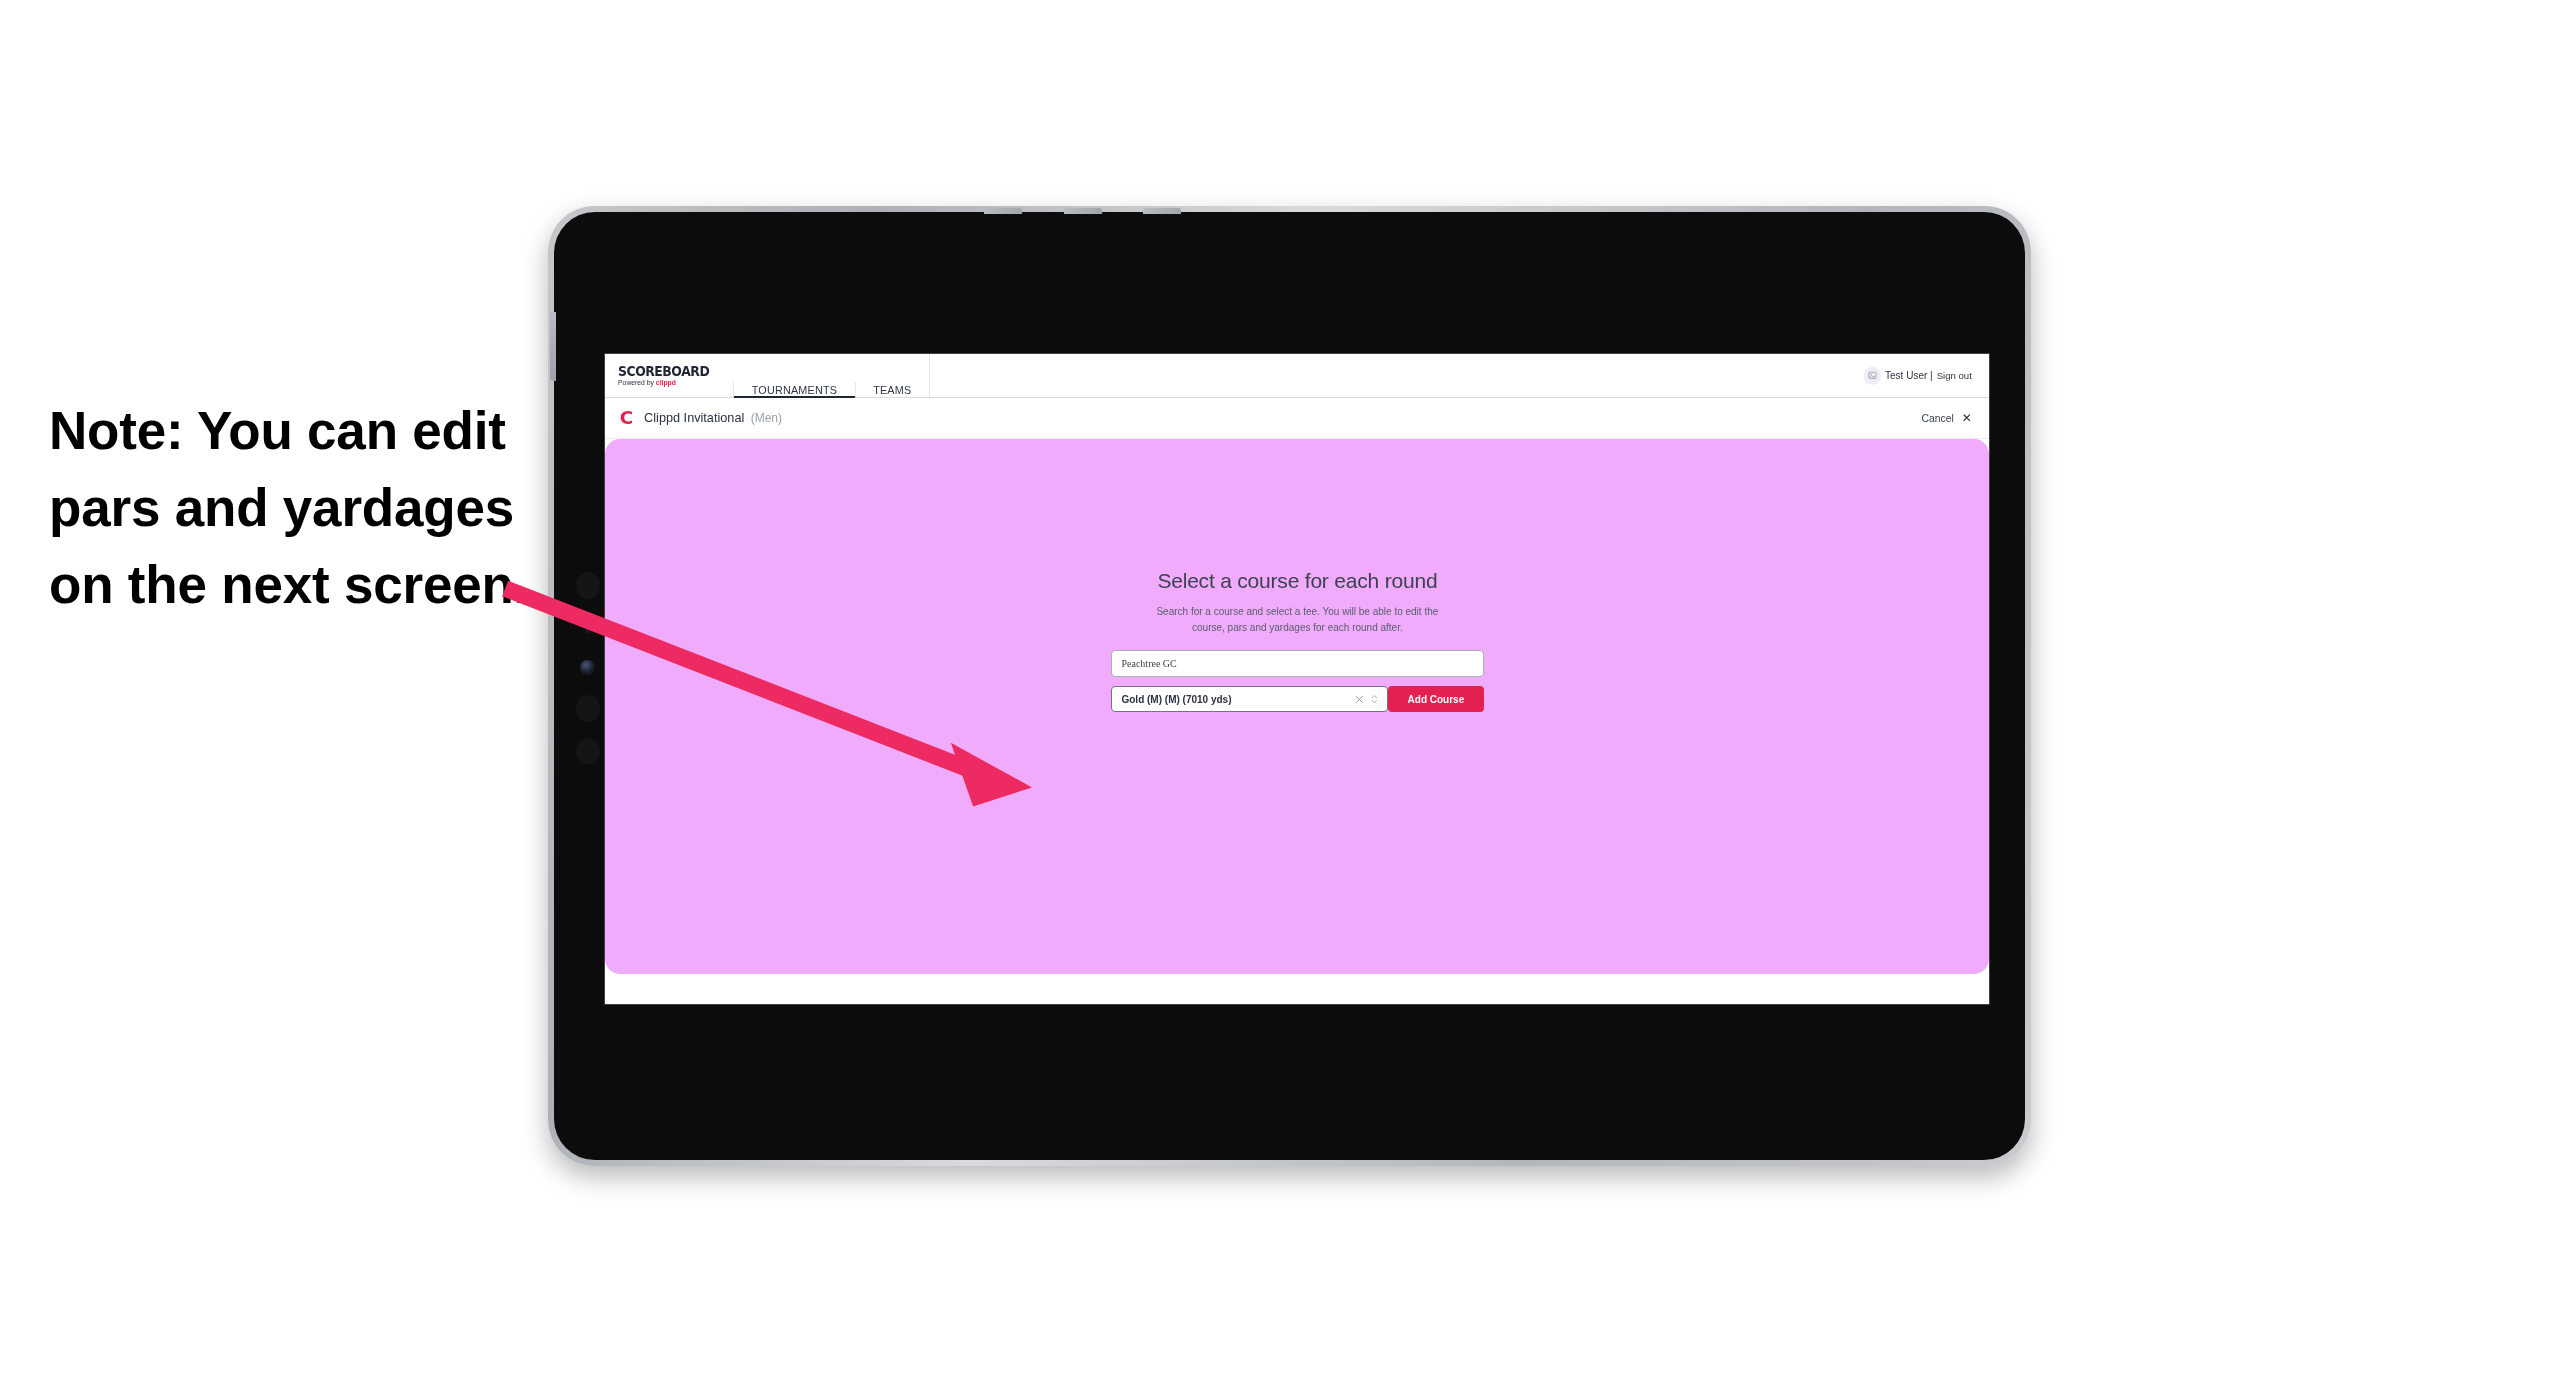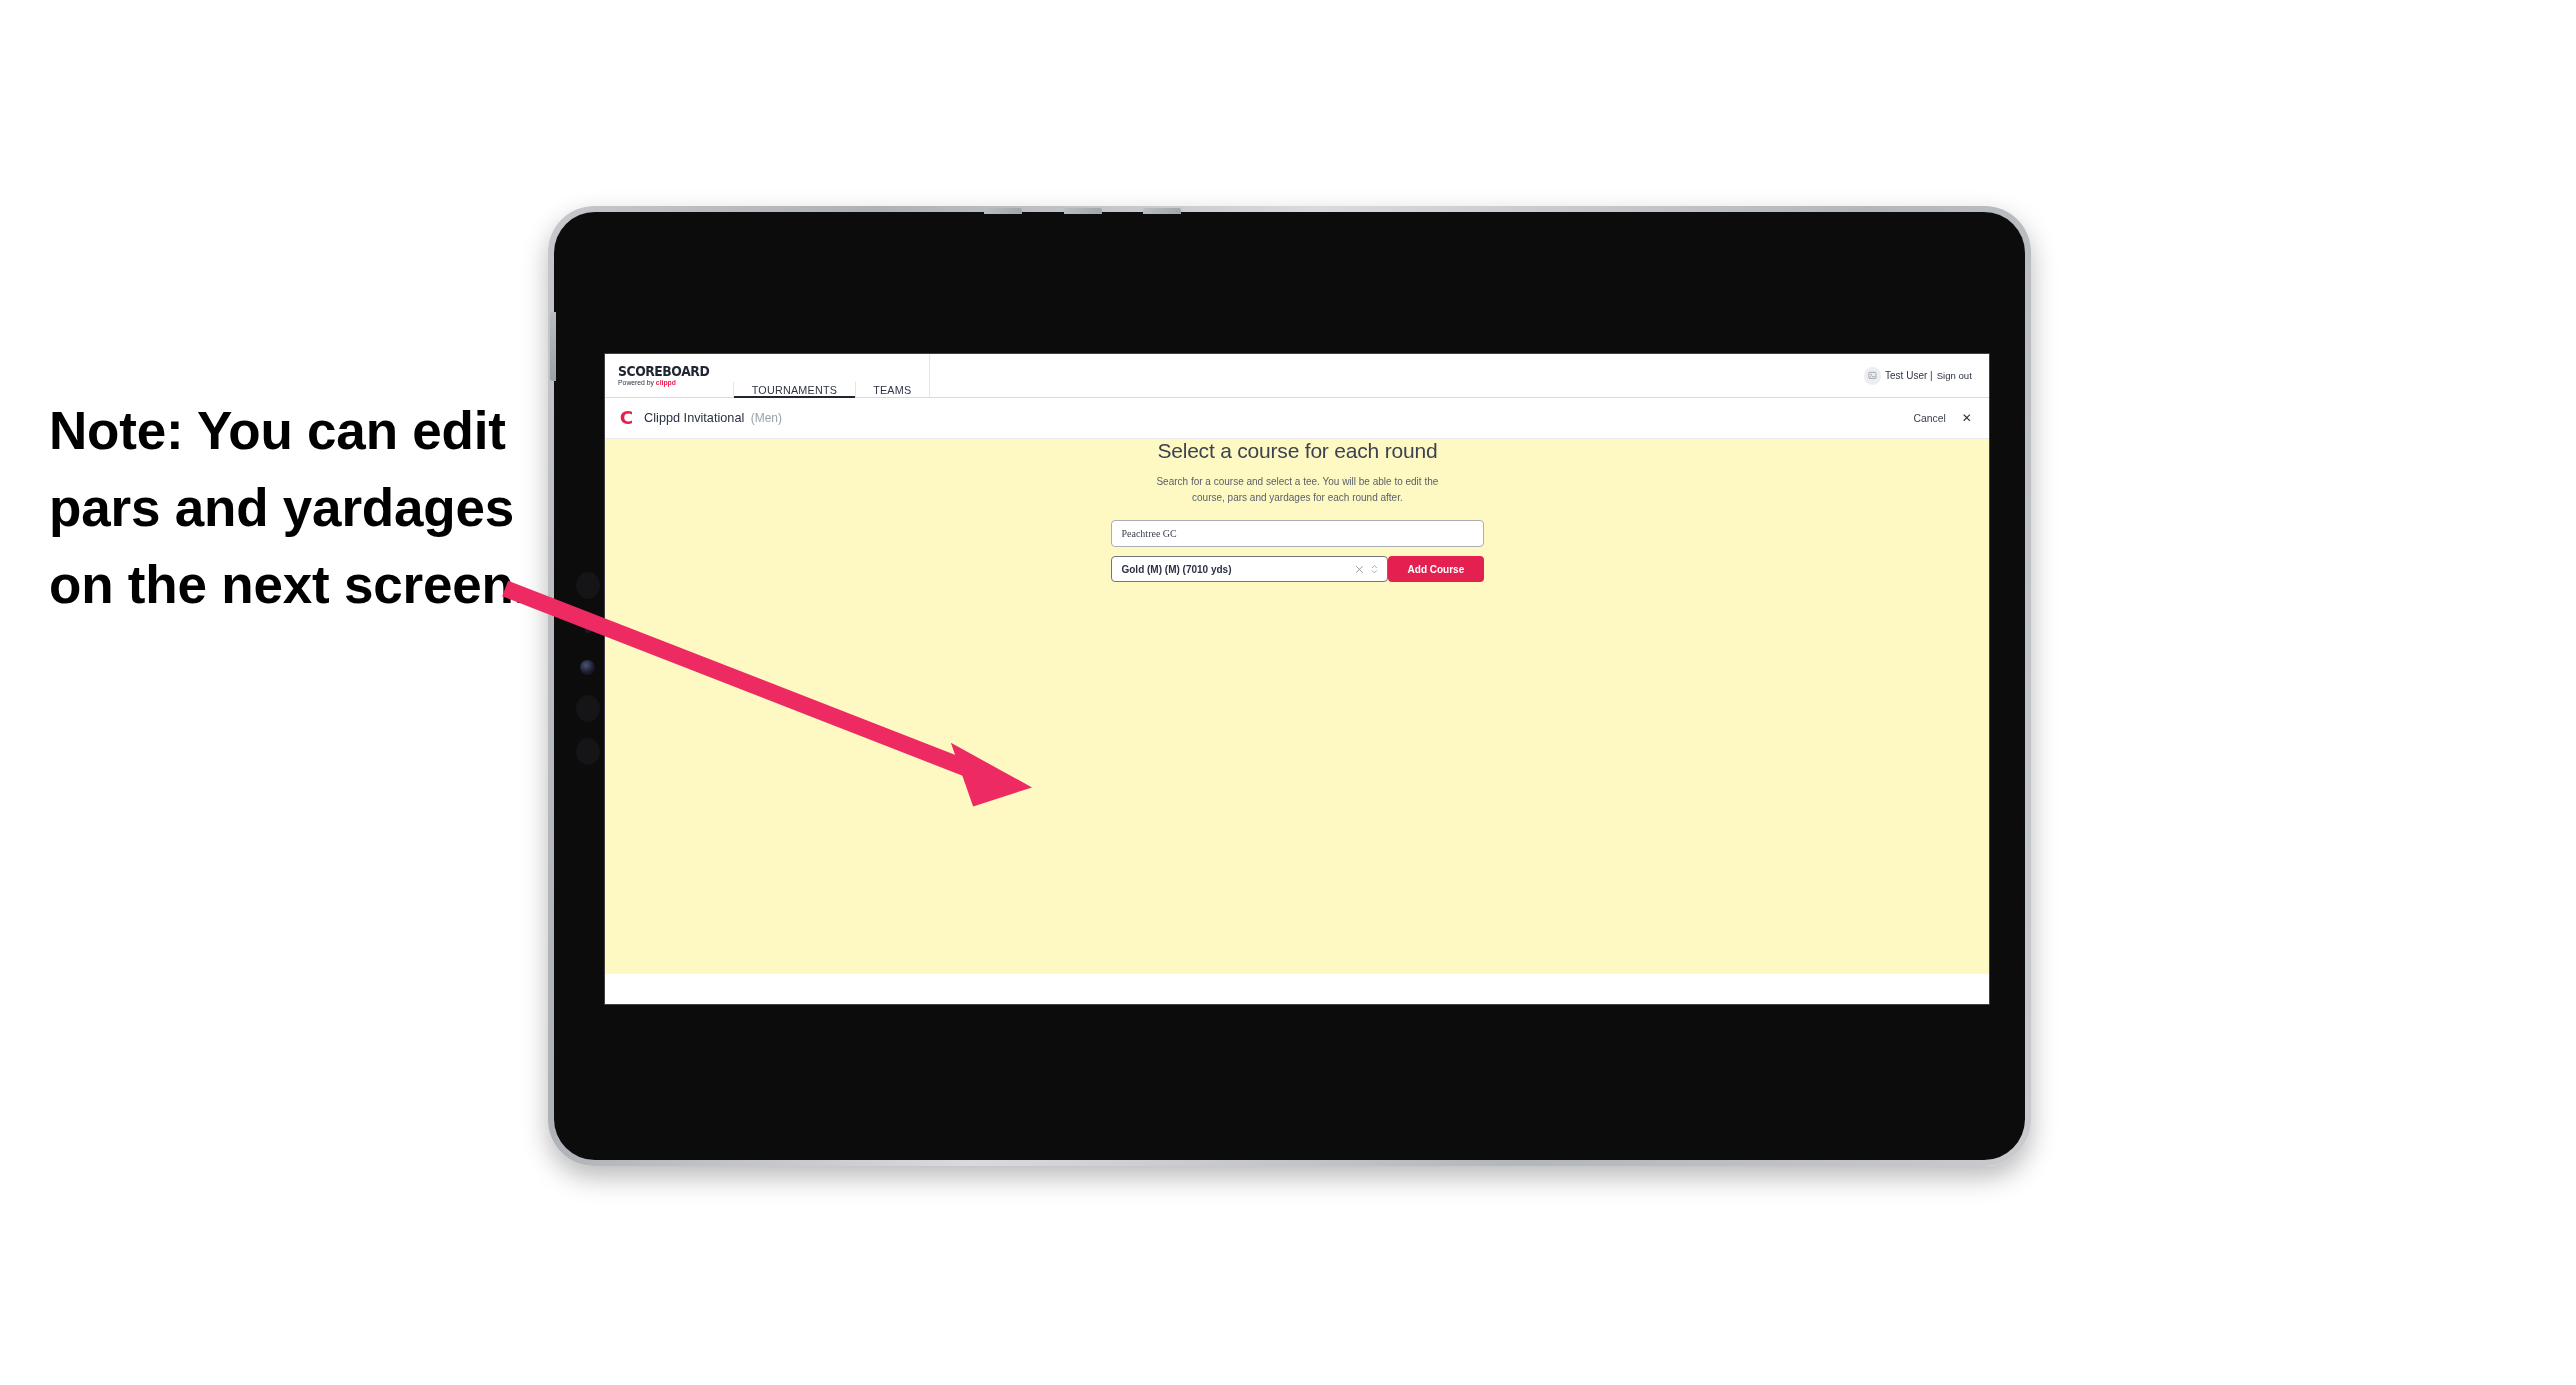--- a/index.html
+++ b/index.html
@@ -195,21 +195,21 @@
     font-weight: 700;
     font-size: 18.3px;
     color: #e3204f;
     line-height: 1;
     margin-right: 11px;
   }
   #tournament-name { font-size: 12.7px; color: #2b3142; }
   #tournament-gender { font-size: 12px; color: #9aa1ad; margin-left: 6.4px; }
   #tournament-bar-spacer { flex: 1; }
   #cancel-control {
-    display: flex; align-items: center; gap: 16px;
+    display: flex; align-items: center; gap: 8px;
     cursor: pointer;
   }
   #cancel-label { font-size: 10.4px; color: #3b4150; }
   #cancel-x { font-size: 12px; color: #2b3142; line-height: 1; }
 
   
   #section-nav {
     display: flex;
     align-items: center;
     height: 34px;
@@ -227,23 +227,25 @@
   }
   .nav-item.active {
     background: #ffffff;
     color: #1f2532;
     font-weight: 600;
   }
 
   
   #main-content {
     height: calc(100% - 115px);
-    background: #fef9c3;
+    background: #f0abfc;
     display: flex;
     justify-content: center;
+    padding-top: 130px;
+    border-radius: 15px;
   }
   #course-form { width: 373px; text-align: center; }
   #form-heading {
     font-size: 21px;
     font-weight: 400;
     color: #3c4250;
     margin: 0 0 11px 0;
     letter-spacing: -0.2px;
   }
   #form-subtext {

